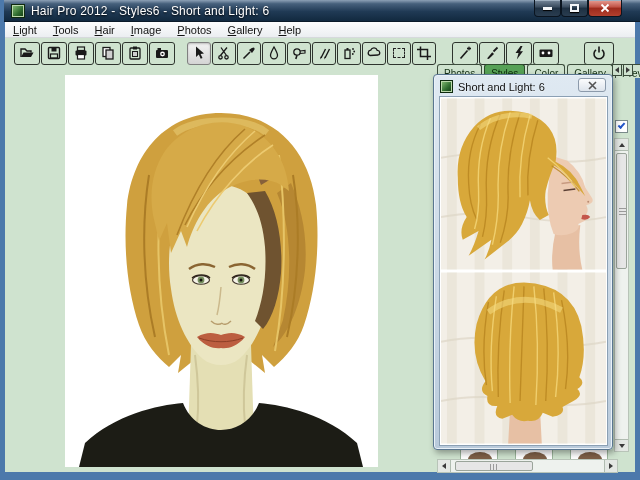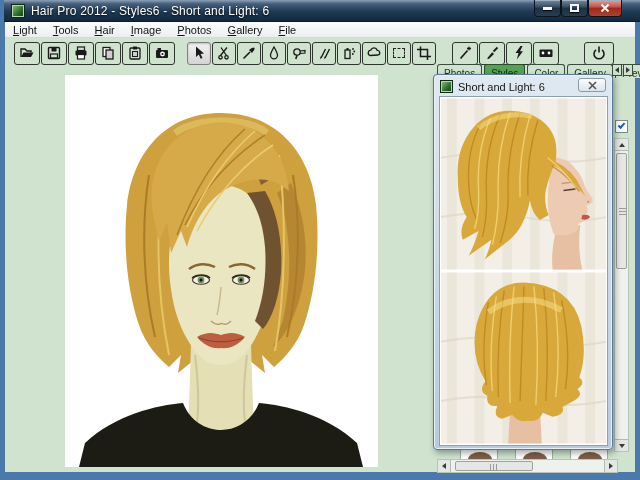--- a/index.html
+++ b/index.html
@@ -148,21 +148,21 @@
     </div>
   </div>
 
   <div class="menubar">
     <div class="menu-item"><span>Light</span></div>
     <div class="menu-item"><span>Tools</span></div>
     <div class="menu-item"><span>Hair</span></div>
     <div class="menu-item"><span>Image</span></div>
     <div class="menu-item"><span>Photos</span></div>
     <div class="menu-item"><span>Gallery</span></div>
-    <div class="menu-item"><span>File</span></div>
+    <div class="menu-item"><span>Help</span></div>
   </div>
 
   <div class="client">
 
     <div class="toolbar">
       <div class="tgroup g1">
         <div class="tbtn">
           <svg width="16" height="16" viewBox="0 0 16 16">
             <path d="M2,12 L2,4 L6,4 L8,6 L12,6 L12,7.5" fill="none" stroke="#1a1a1a" stroke-width="1.4"></path>
             <path d="M2,12 L4.5,7.5 L14.5,7.5 L12,12 Z" fill="#1a1a1a"></path>

